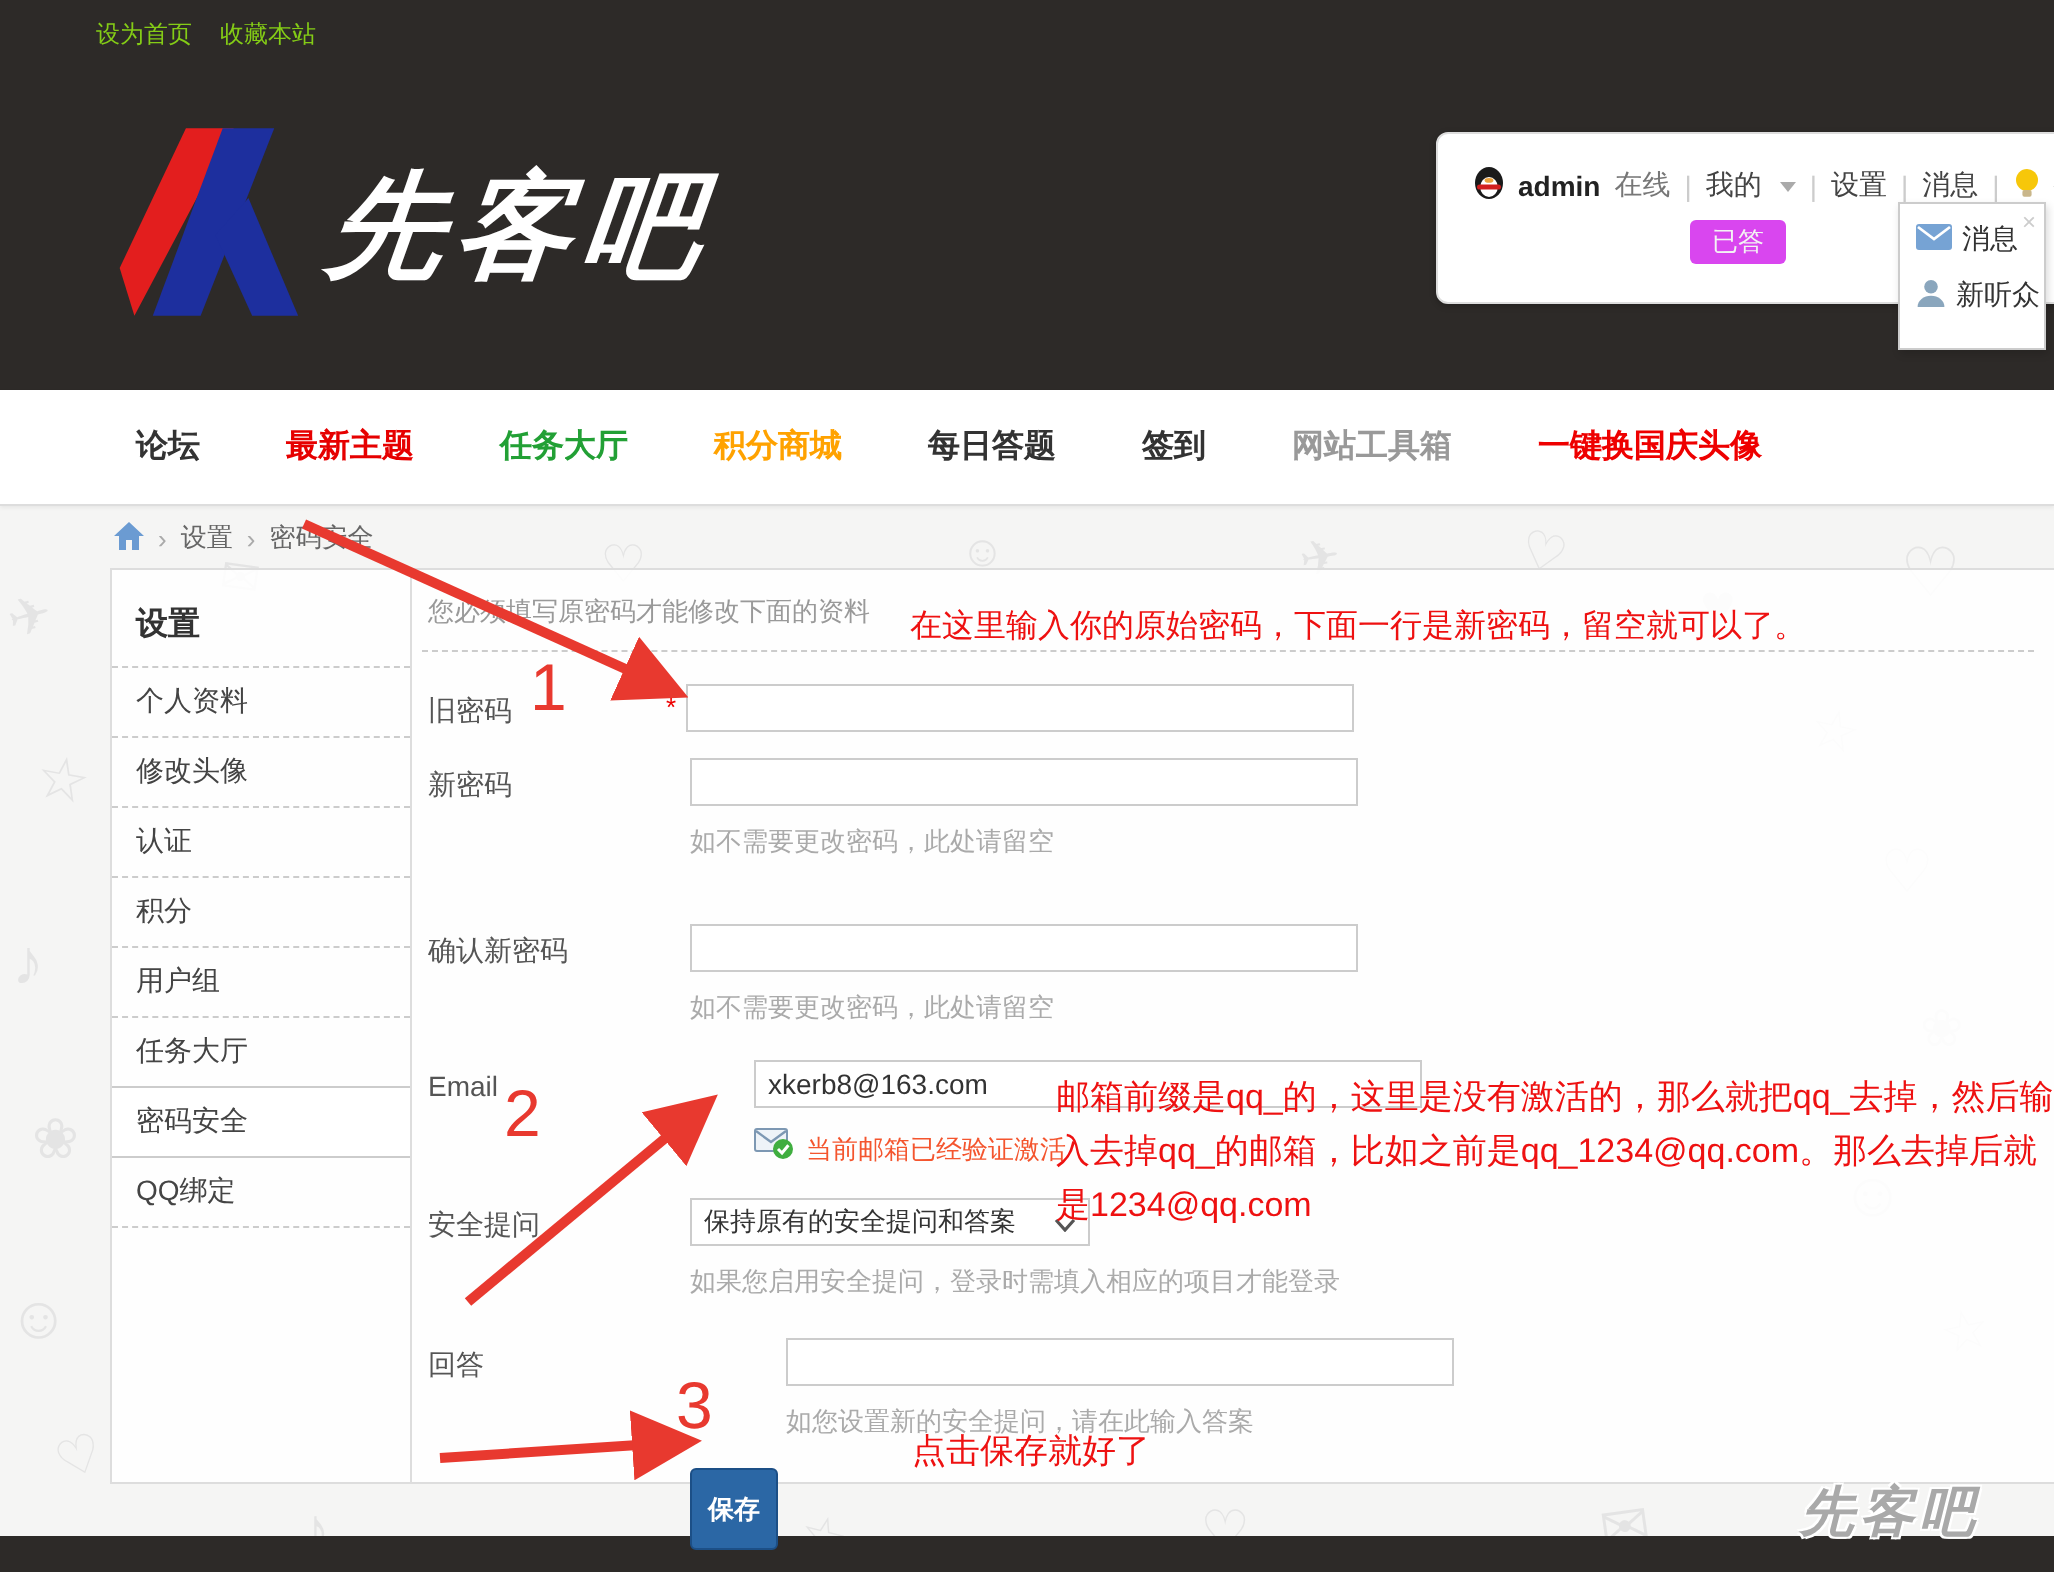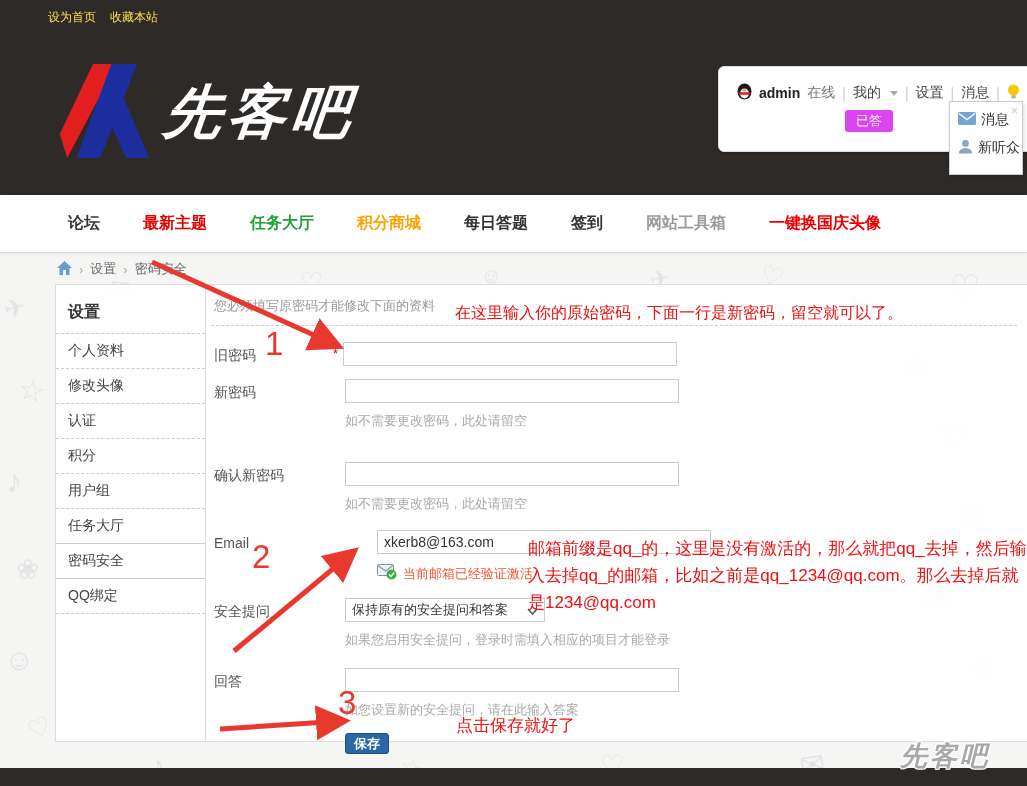--- a/index.html
+++ b/index.html
@@ -4,21 +4,21 @@
 <style>
   * { margin:0; padding:0; box-sizing:border-box; }
   html,body { width:1027px; height:786px; }
   body {
     position:relative; overflow:hidden;
     font-family:"Liberation Sans","DejaVu Sans",sans-serif;
     background:#f5f5f4; color:#333;
   }
   
   .site-header { position:absolute; top:0; left:0; width:100%; height:195px; background:#2d2a28; }
-  .topbar { position:absolute; top:9px; left:48px; font-size:12px; color:#fde047; display:flex; gap:14px; }
+  .topbar { position:absolute; top:9px; left:48px; font-size:12px; color:#84cc16; display:flex; gap:14px; }
   .topbar span { cursor:pointer; }
   .logo { position:absolute; top:60px; left:58px; display:flex; align-items:center; gap:14px; }
   .logo-text { color:#fff; font-size:58px; font-weight:bold; font-style:italic; letter-spacing:6px; transform:skewX(-6deg); }
   
   .user-panel { position:absolute; top:66px; left:718px; width:330px; height:86px;
     background:#fff; border:1px solid #ddd; border-radius:6px; box-shadow:0 1px 3px rgba(0,0,0,.25); }
   .user-row { display:flex; align-items:center; gap:7px; padding:16px 0 0 18px; font-size:14px; color:#444; white-space:nowrap; }
   .user-row .sep { color:#ccc; }
   .user-row b { color:#222; }
   .online { color:#777; }
@@ -55,21 +55,21 @@
   .flabel { width:122px; padding:5px 0 0 3px; font-size:14px; color:#555; flex:none; }
   .ffield { flex:1; }
   .req { color:#e00; margin-right:5px; font-size:13px; }
   .txt-input { width:334px; height:24px; border:1px solid #ccc; font-size:14px; color:#333;
     padding:2px 6px; font-family:inherit; background:#fff; vertical-align:middle; }
   .hint { font-size:13px; color:#aaa; margin-top:9px; }
   .verified-row { display:flex; align-items:center; gap:6px; margin:10px 0 0 0; }
   .verified-text { font-size:13px; color:#f4552e; }
   .fake-select { width:200px; height:24px; border:1px solid #ccc; background:#fff; font-size:13px; color:#333;
     display:flex; align-items:center; padding:0 6px; cursor:pointer; justify-content:space-between; }
-  .save-btn { width:44px; height:21px; background:#2b67a5; border:1px solid #1c4f86; border-radius:3px;
+  .save-btn { width:44px; height:41px; background:#2b67a5; border:1px solid #1c4f86; border-radius:3px;
     color:#fff; font-size:13px; font-weight:bold; cursor:pointer; font-family:inherit; }
   
   .overlay-svg { position:absolute; top:0; left:0; width:1027px; height:786px; pointer-events:none; z-index:6; }
   .anno { position:absolute; color:#ee1111; z-index:6; pointer-events:none; }
   .anno-num { font-size:33px; color:#e8392f; }
   .note1 { top:303px; left:455px; width:560px; font-size:16px; }
   .note2 { top:536px; left:528px; width:499px; font-size:17px; line-height:1.58; }
   .note3 { top:714px; left:456px; font-size:17px; }
   .num1 { top:325px; left:265px; }
   .num2 { top:538px; left:252px; }
@@ -269,21 +269,21 @@
           <span class="icon">
             <svg width="11" height="7" viewBox="0 0 11 7">
                 <polyline points="1,1 5.5,6 10,1" fill="none" stroke="#555" stroke-width="1.6"></polyline>
               </svg>
           </span>
         </div>
         <div class="hint">如果您启用安全提问，登录时需填入相应的项目才能登录</div>
       </div>
     </div>
 
-    <div class="frow" style="margin-top:19px;">
+    <div class="frow" style="margin-top:19px;gap:48px;">
       <div class="flabel">回答</div>
       <div class="ffield" style="padding-left:12px;">
         <input type="text" class="txt-input" style="">
         <div class="hint">如您设置新的安全提问，请在此输入答案</div>
       </div>
     </div>
 
     <div class="frow" style="margin-top:14px;">
       <div class="flabel"></div>
       <div class="ffield" style="padding-left:12px;">

